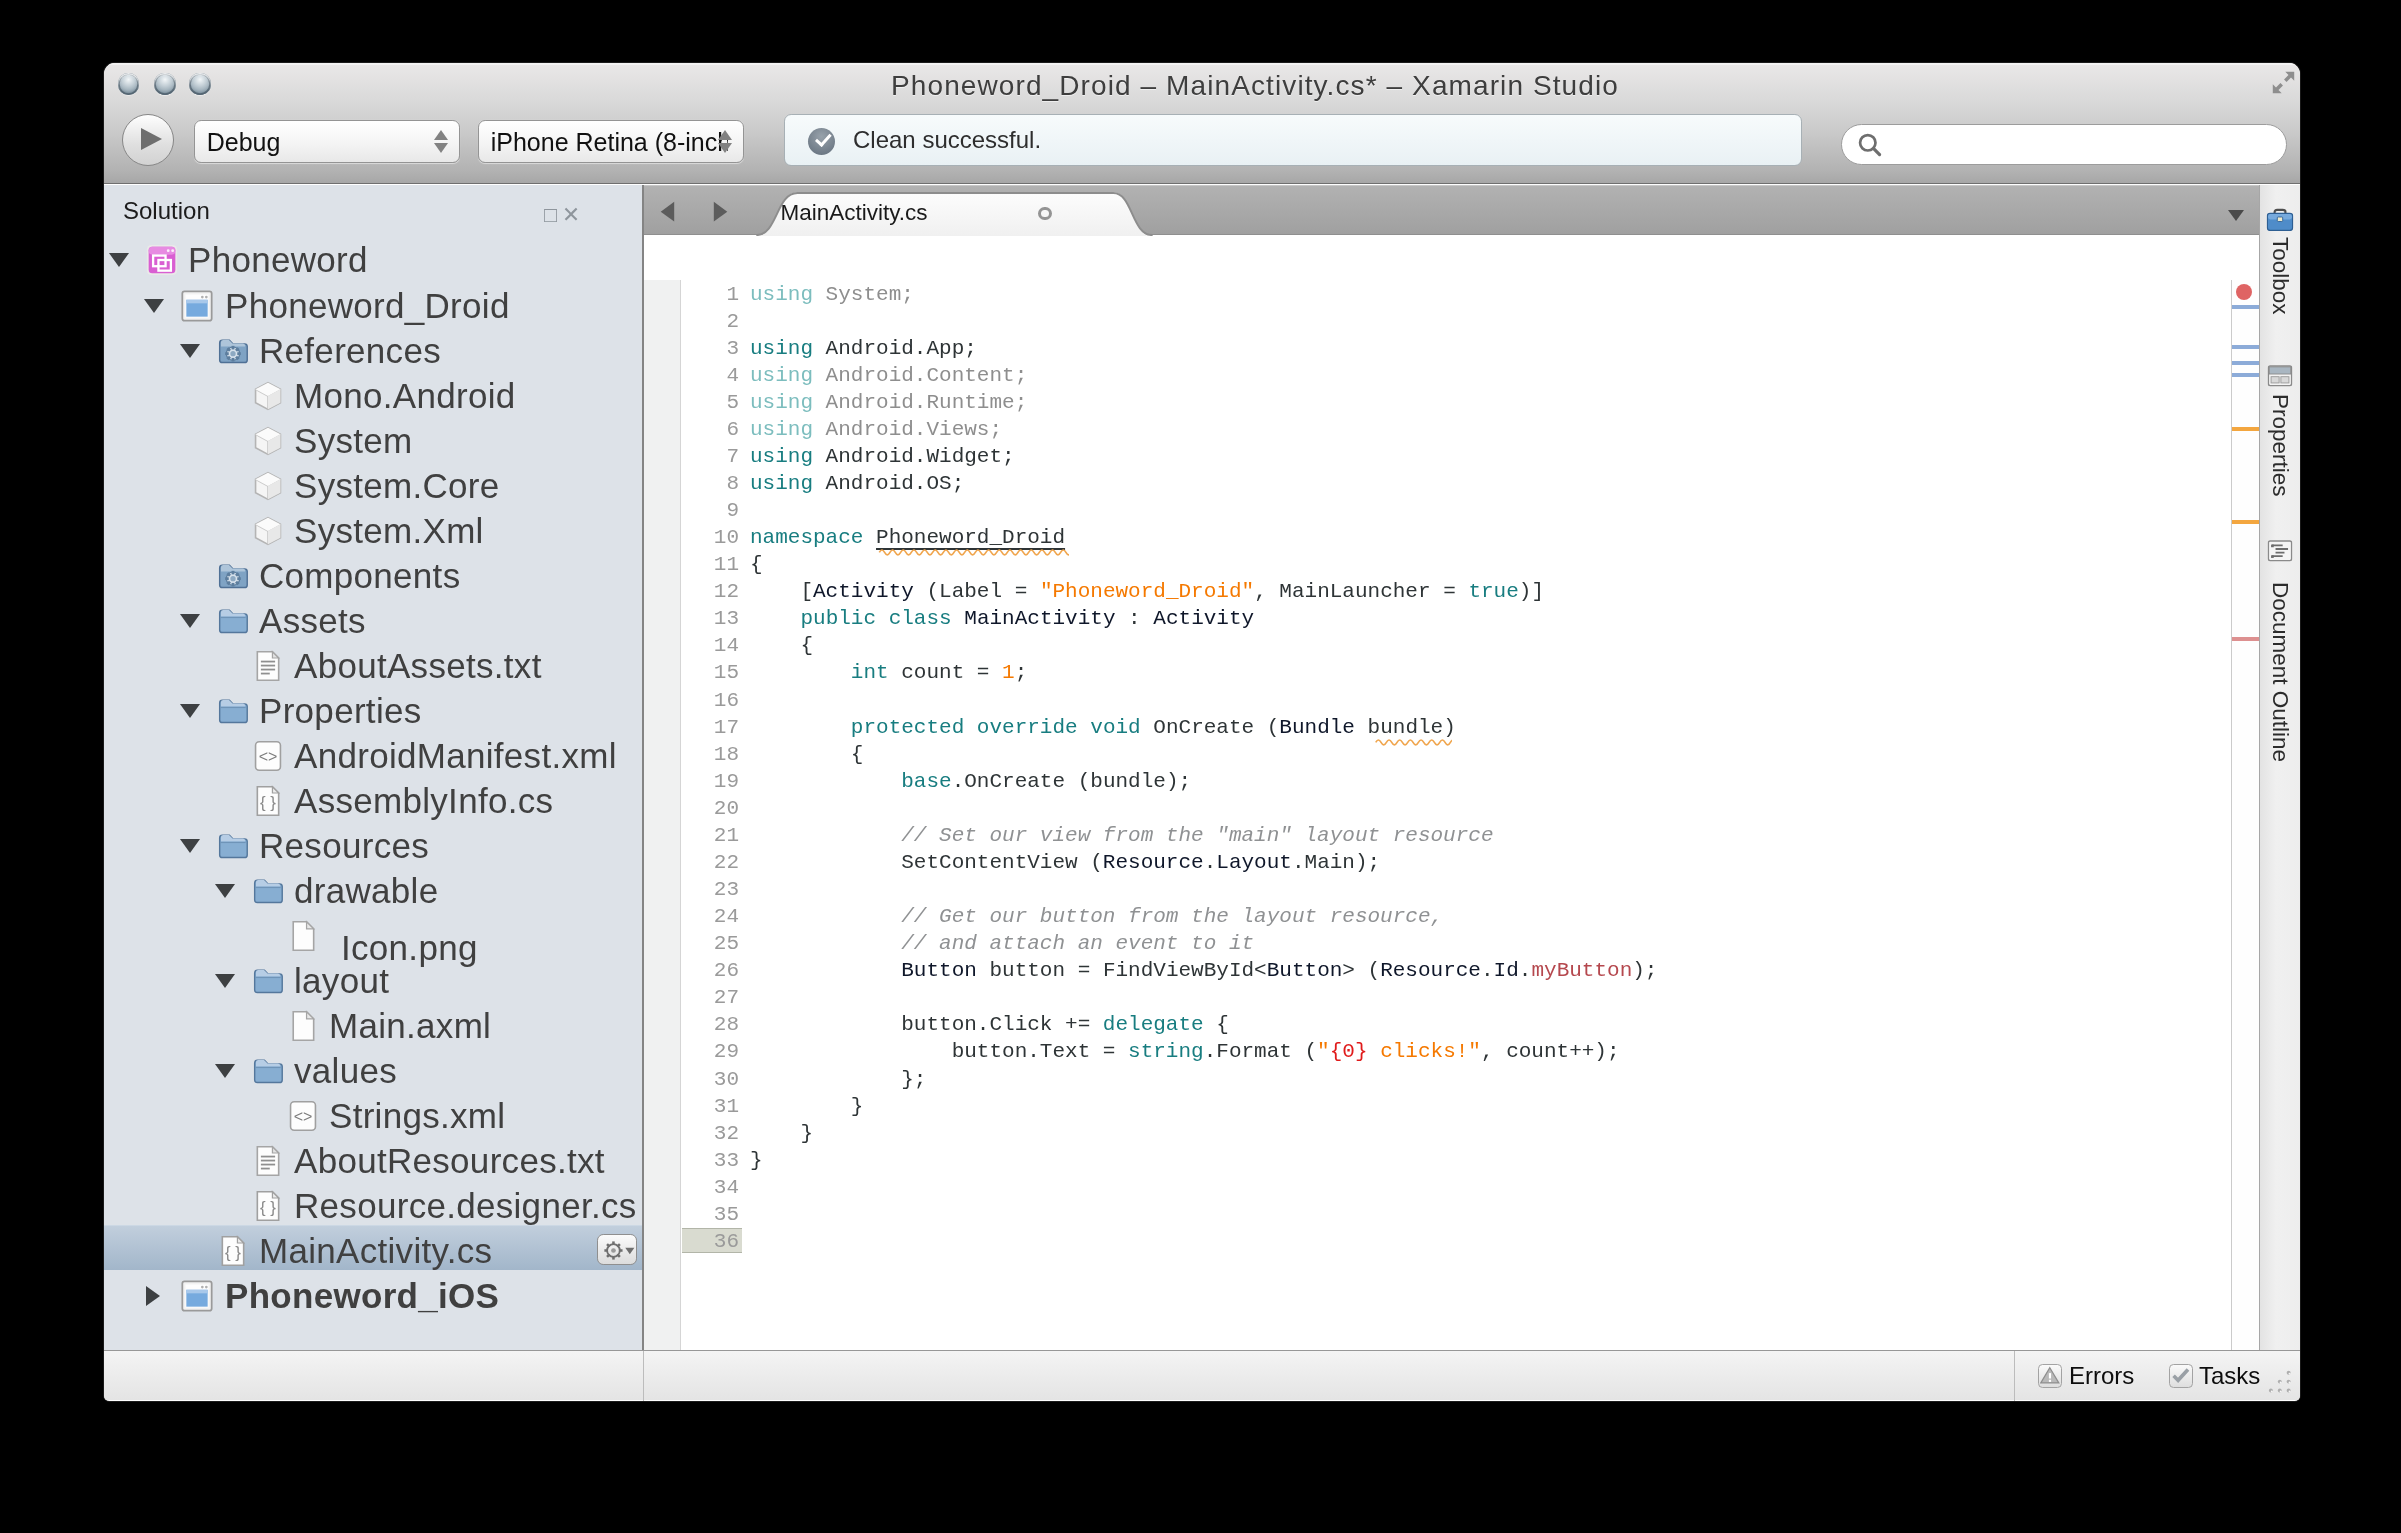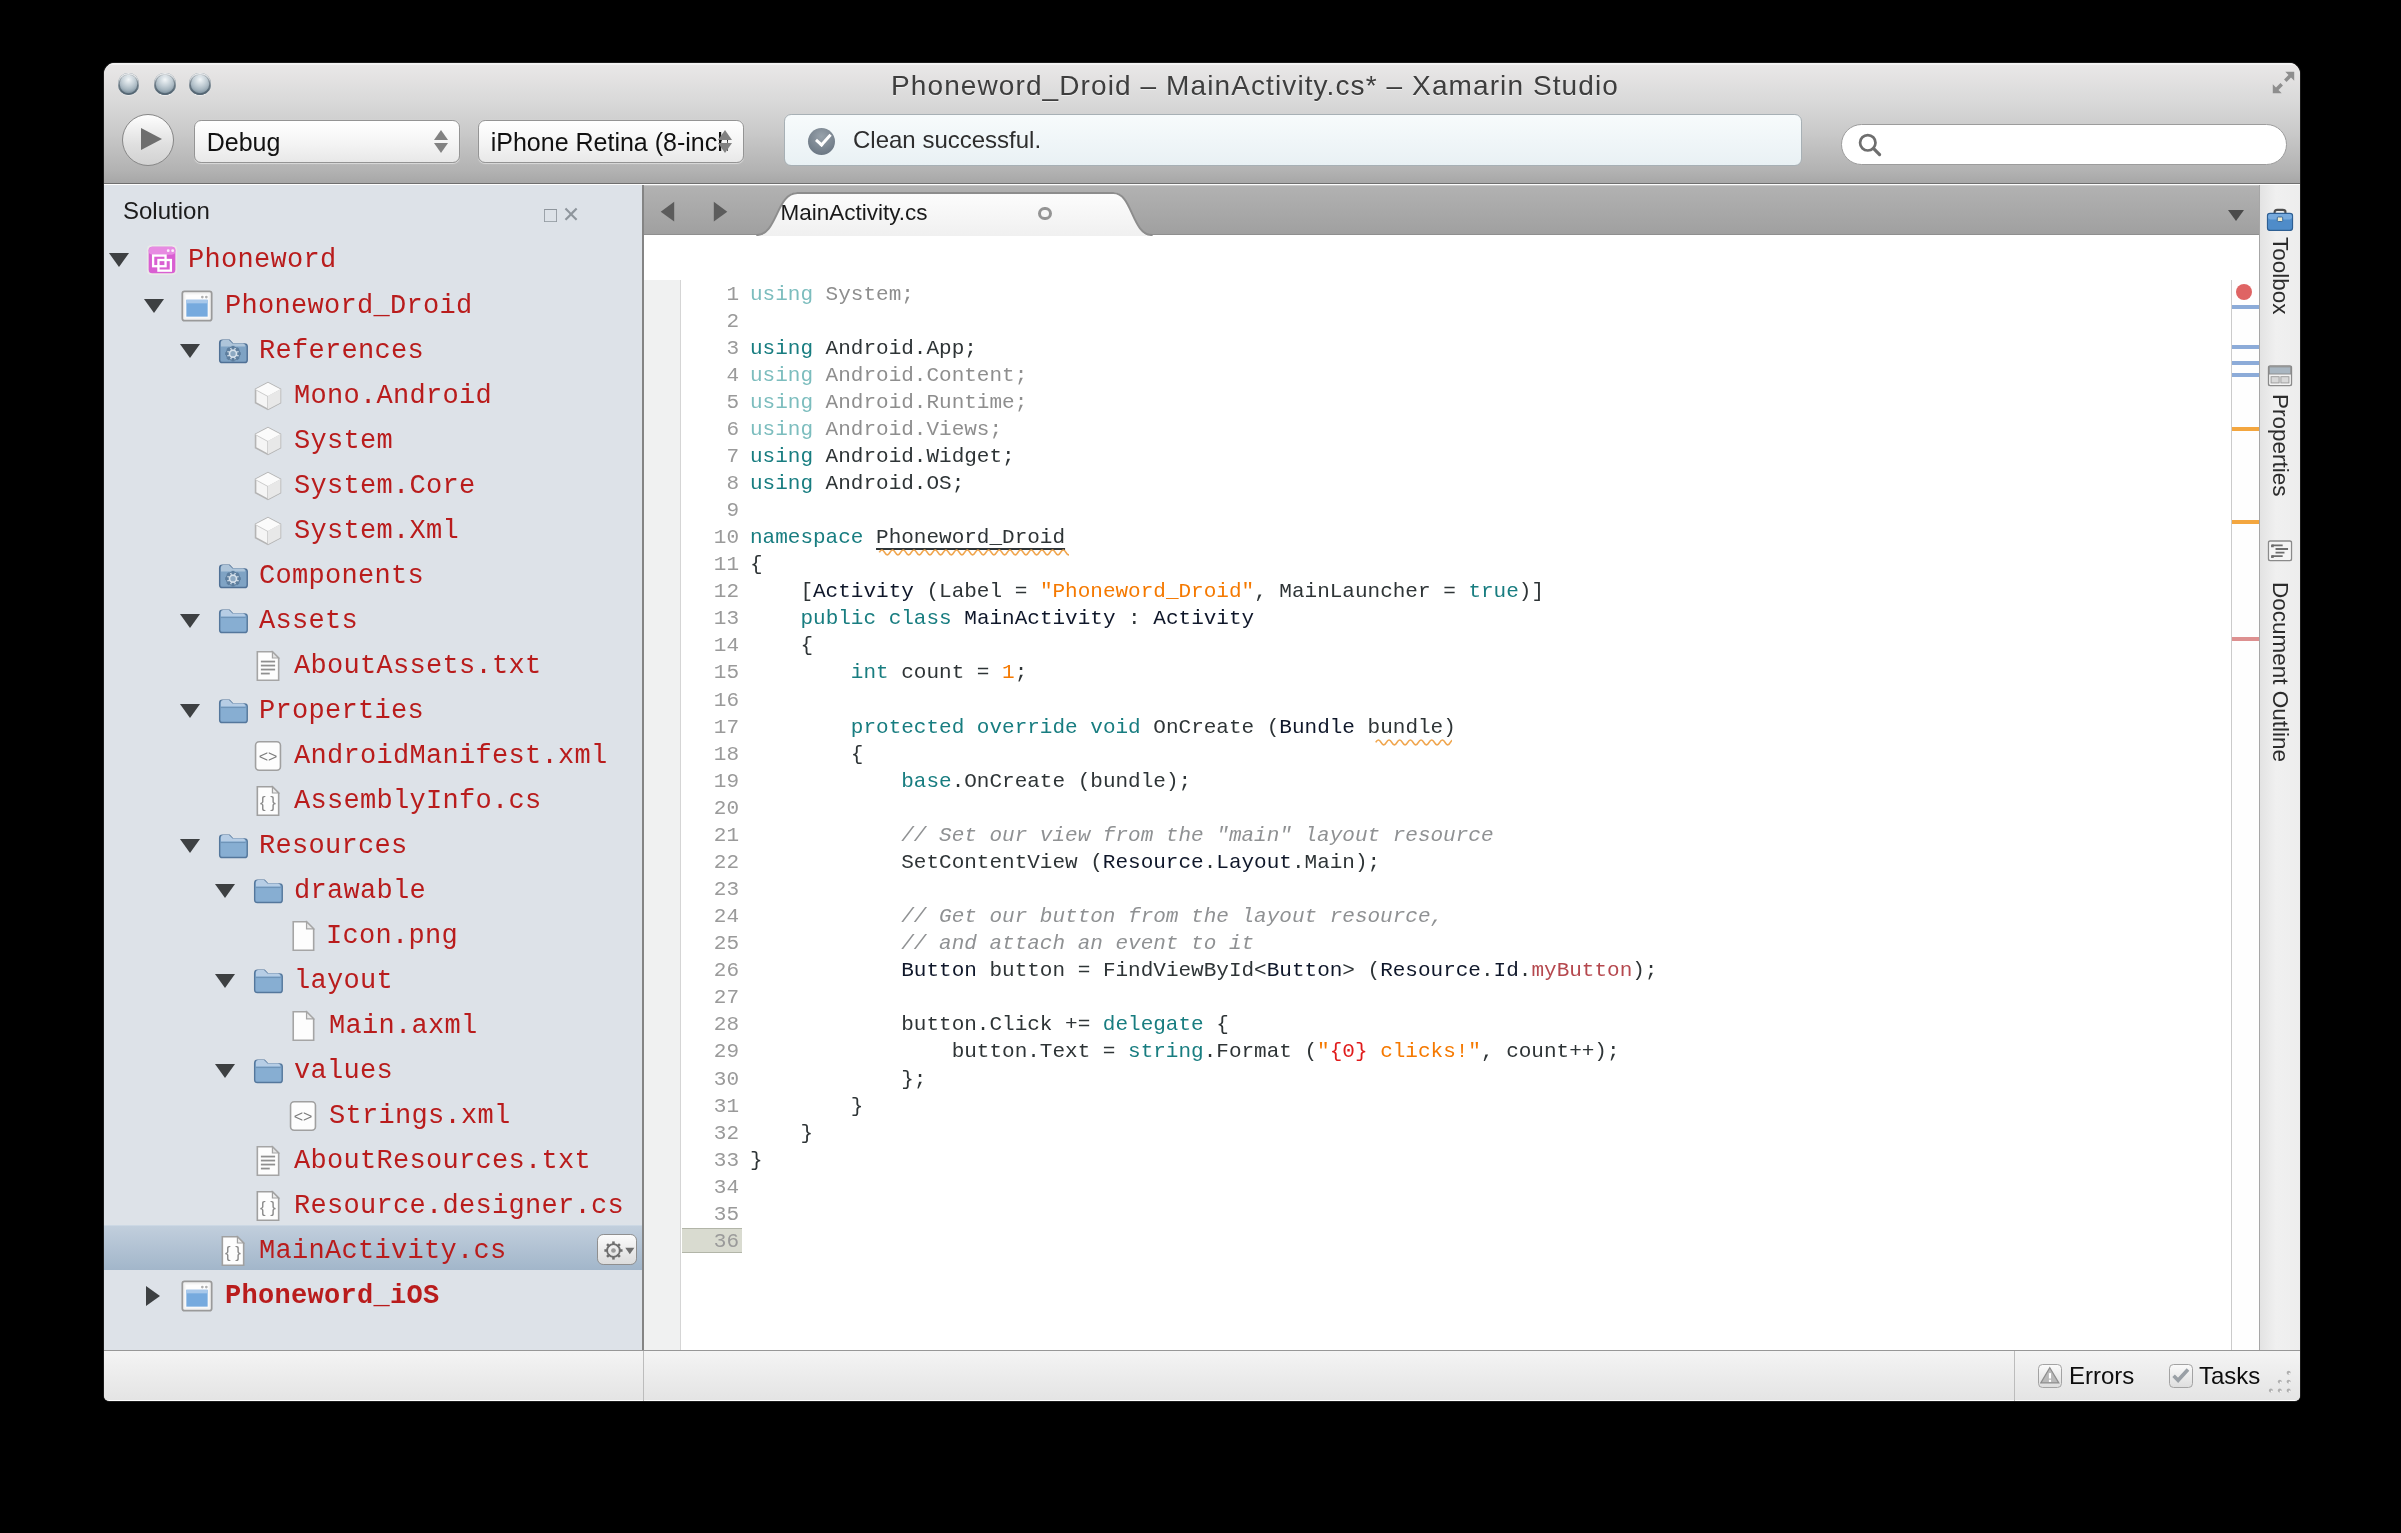--- a/index.html
+++ b/index.html
@@ -42,21 +42,21 @@
   font-size:24px; color:#2e2e2e; }
 #searchbox { position:absolute; left:1737px; top:61px; width:446px; height:41px; border-radius:21px;
   background:#fff; border:1.8px solid #9c9c9c; }
 #main { position:absolute; left:0; top:122px; width:2196px; height:1165px; background:#fff; }
 #sidebar { position:absolute; left:0; top:0; width:538px; height:1165px; background:#dde2e8; }
 #split { position:absolute; left:538px; top:0; width:1.8px; height:1165px; background:#848484; }
 #sbhead { position:absolute; left:19px; top:11.7px; font-size:24px; color:#1c1c1c; }
 .padbtn { position:absolute; top:17px; color:#8e959c; font-size:21.6px; }
 #tree { position:absolute; left:0; top:50px; width:538px; height:1114px; }
 .trow { position:absolute; left:0; width:538px; height:45px; }
-.tlabel { position:absolute; top:50%; transform:translateY(-50%); font-size:27px; letter-spacing:0.3px; color:#b91c1c; white-space:nowrap;font-family:Liberation Mono, monospace; }
+.tlabel { position:absolute; top:50%; transform:translateY(-50%); font-size:35px; letter-spacing:0.3px; color:#404040; white-space:nowrap; }
 .tarrow-d { position:absolute; top:50%; transform:translateY(-50%); width:0; height:0;
   border-top:14.4px solid #3d4042; border-left:10px solid transparent; border-right:10px solid transparent; }
 .tarrow-r { position:absolute; top:50%; transform:translateY(-50%); width:0; height:0;
   border-left:14.4px solid #3d4042; border-top:10px solid transparent; border-bottom:10px solid transparent; }
 .ticon { position:absolute; top:50%; transform:translateY(-50%); width:32px; height:32px; }
 #selrow { position:absolute; left:0; top:1040px; width:538px; height:45px;
   background:linear-gradient(#c2cfdd, #a2b6ca); box-shadow:inset 0 0.9px 0 #ccd8e4; }
 #gearbtn { position:absolute; left:493px; top:1049px; width:40px; height:31px; border-radius:6.3px;
   background:linear-gradient(#fbfbfb,#dcdcdc); border:1.4px solid #8f8f8f; }
 #editorcol { position:absolute; left:540px; top:0; width:1615px; height:1165px; }
@@ -302,21 +302,21 @@
               <path d="M4.5 13 h27 v-1.5 q0-2-2.5-2 H17.5 l-4-4 H7 q-2.5 0-2.5 2.5 z" fill="#b6cde5"></path>
               <path d="M3.8 14 h28.4" stroke="#6f94b8" stroke-width="1.4"></path>
             </svg>
             <div class="tlabel" style="left:190px;">drawable</div>
           </div>
 <div class="trow" style="top:678px">
             <svg class="ticon" style="left:183px" width="32" height="32" viewBox="0 0 36 36">
               <path d="M7 2 h15 l8 8 v24 H7 Z" fill="#fdfdfd" stroke="#a5a5a5" stroke-width="1.8"></path>
               <path d="M22 2 l8 8 h-8 z" fill="#e7e7e7" stroke="#a5a5a5" stroke-width="1.4"></path>
             </svg>
-            <div class="tlabel" style="left:222px;">Icon.png</div>
+            <div class="tlabel" style="left:237px;margin-top:12px;">Icon.png</div>
           </div>
 <div class="trow" style="top:723px">
             <div class="tarrow-d" style="left:111px"></div>
             <svg class="ticon" style="left:148px" width="32" height="32" viewBox="0 0 36 36">
               <path d="M3 9 q0-3 3-3 h8 l4 4 h13 q3 0 3 3 v15 q0 3-3 3 H6 q-3 0-3-3 z" fill="#87aed2" stroke="#54779c" stroke-width="1.6"></path>
               <path d="M4.5 13 h27 v-1.5 q0-2-2.5-2 H17.5 l-4-4 H7 q-2.5 0-2.5 2.5 z" fill="#b6cde5"></path>
               <path d="M3.8 14 h28.4" stroke="#6f94b8" stroke-width="1.4"></path>
             </svg>
             <div class="tlabel" style="left:190px;">layout</div>
           </div>

